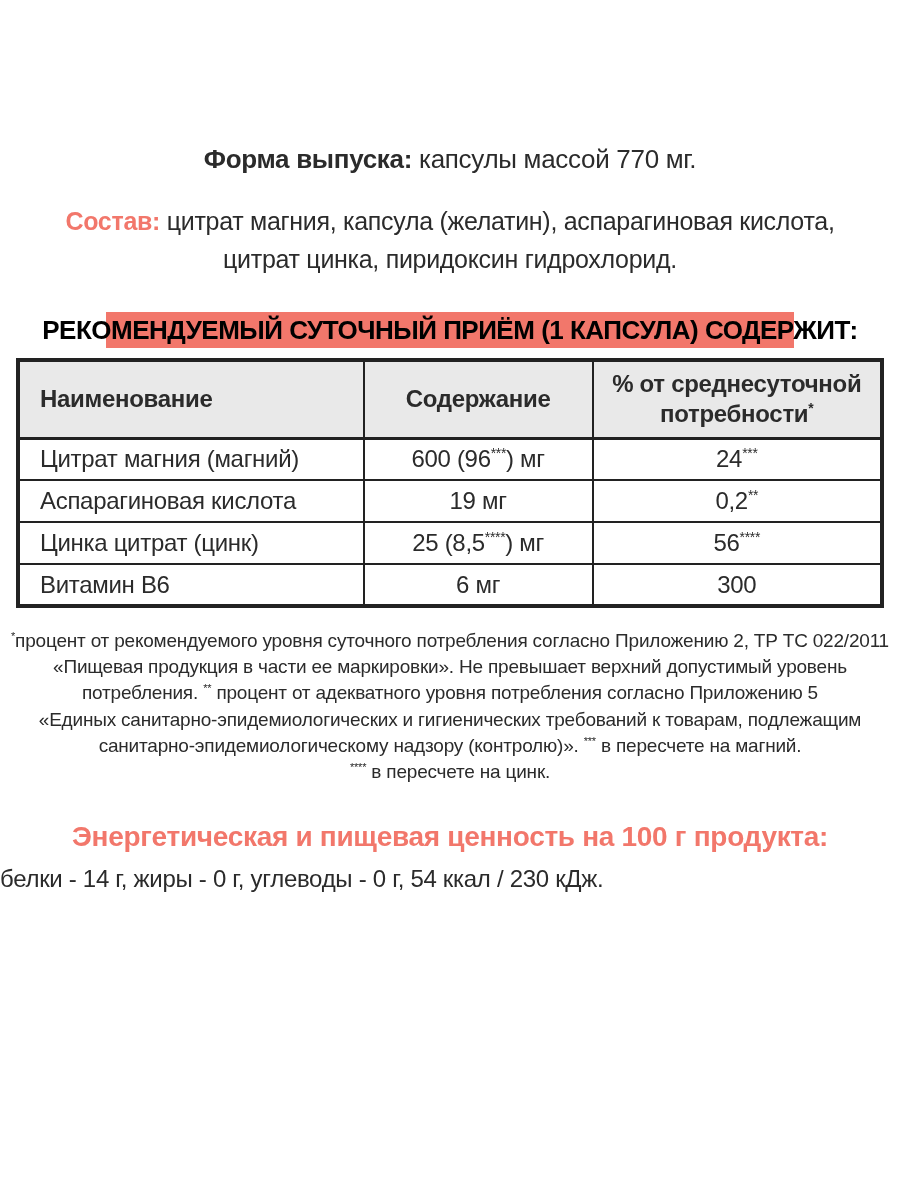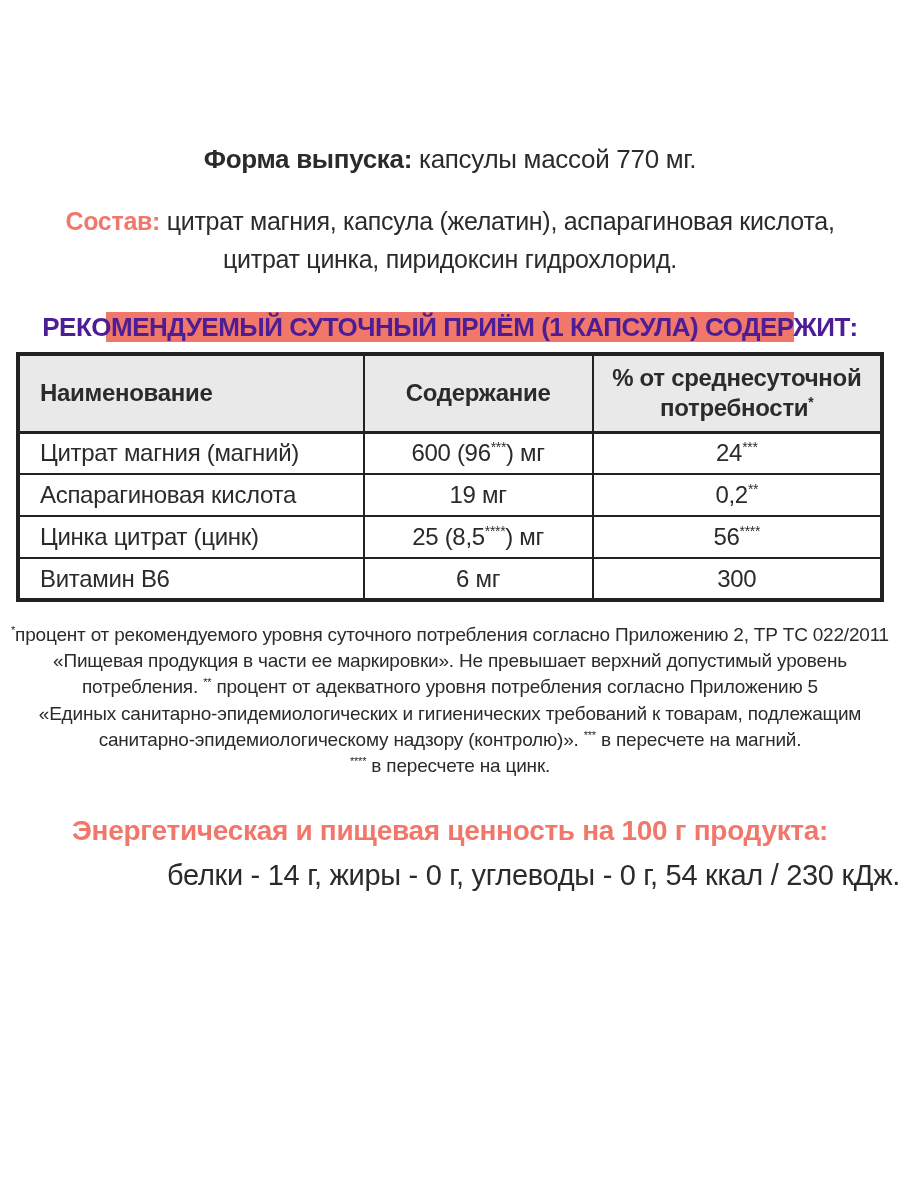--- a/index.html
+++ b/index.html
@@ -30,22 +30,22 @@
 
   
   .composition{
     margin:28px auto 0;max-width:820px;text-align:center;
     font-size:25px;line-height:1.5;letter-spacing:-0.3px;
   }
   .composition-label{color:var(--accent);font-weight:700;}
 
   
   .banner{
-    margin:34px auto 0;width:688px;height:30px;
-    background:var(--accent);color:#4c1d95;
+    margin:34px auto 0;width:688px;height:36px;
+    background:var(--accent);color:#000000;
     display:flex;align-items:center;justify-content:center;
     font-size:26px;font-weight:700;letter-spacing:-0.5px;white-space:nowrap;text-align:right;
   }
 
   
   .nutrition-table{
     margin:10px auto 0;width:868px;
     border-collapse:collapse;border:4px solid var(--border);
     table-layout:fixed;
   }
@@ -73,21 +73,21 @@
     font-size:19px;line-height:1.38;letter-spacing:-0.2px;
   }
   .footnote-line{white-space:nowrap;}
 
   
   .energy-title{
     margin-top:36px;text-align:center;color:var(--accent);
     font-size:28px;font-weight:700;letter-spacing:-0.3px;
   }
   .energy-value{
-    margin-top:12px;text-align:right;font-size:29px;letter-spacing:-0.3px;margin-left:31px;
+    margin-top:12px;text-align:left;font-size:24px;letter-spacing:-0.3px;
   }
 </style>
 </head>
 <body>
 
 <div class="page">
 
   <div class="title-block">
     <div class="form-line">
       <span class="form-label">Форма выпуска:</span>

